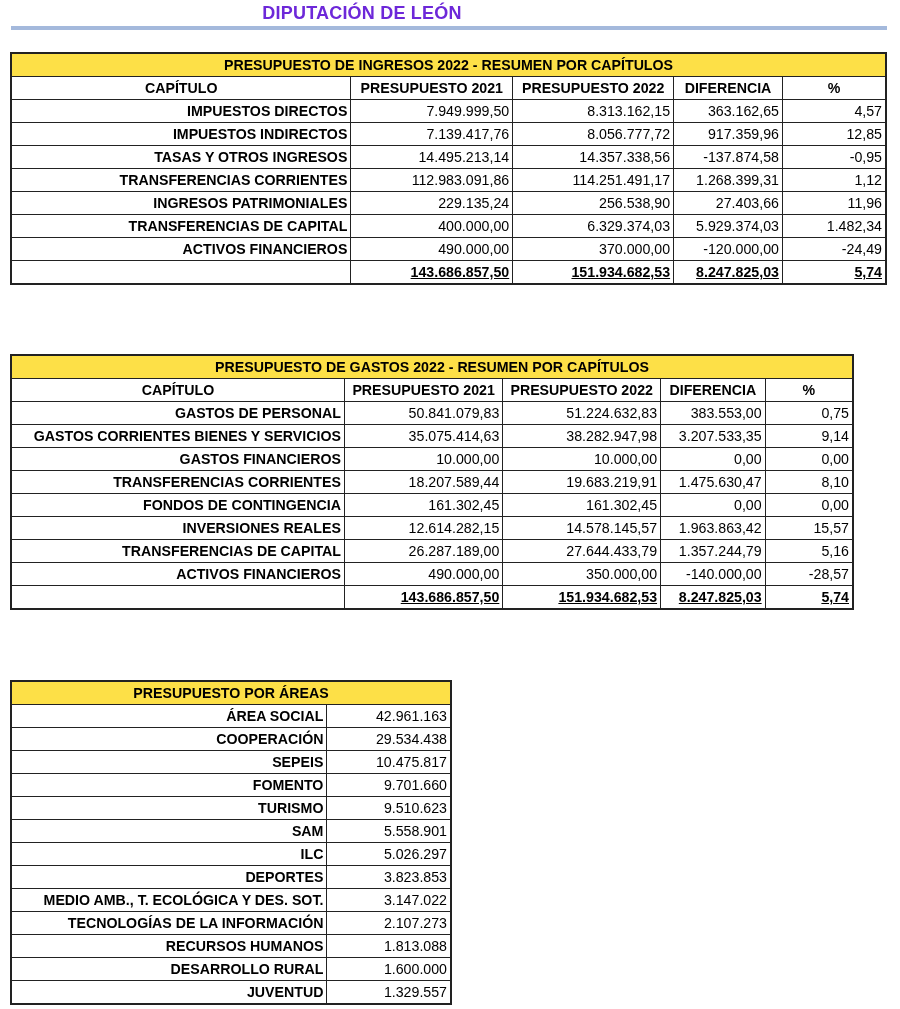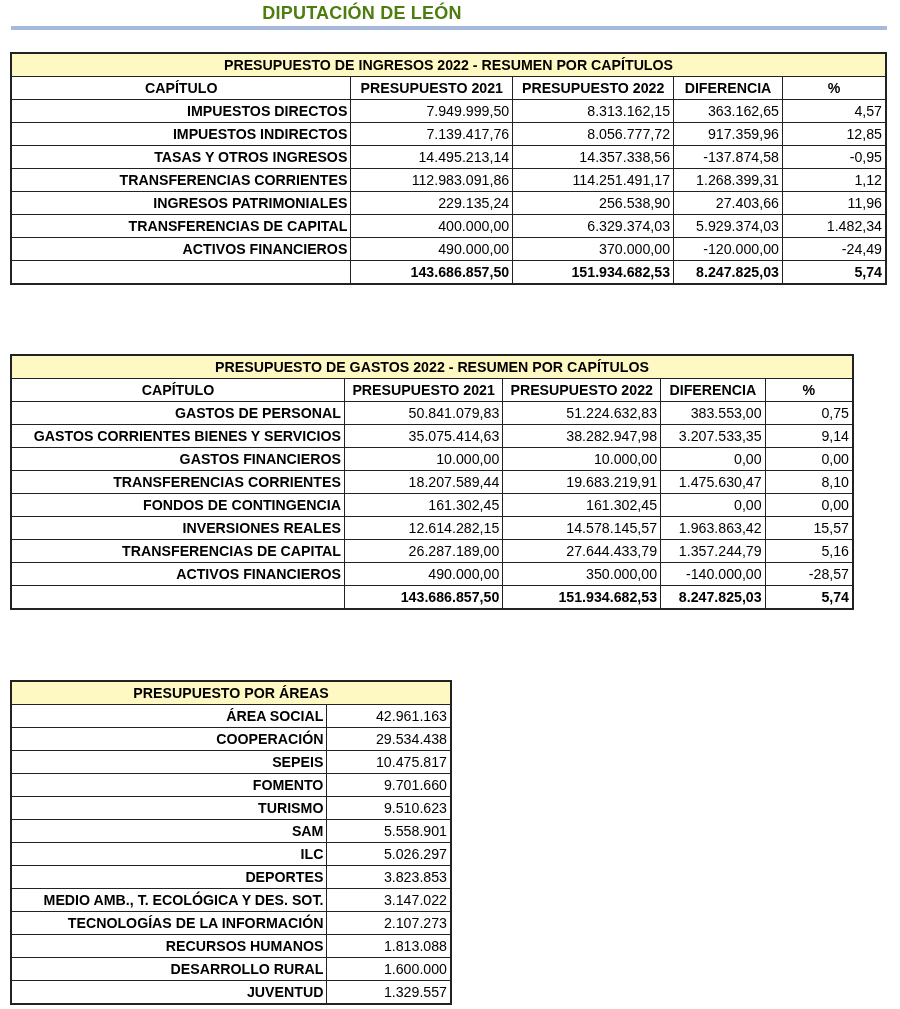--- a/index.html
+++ b/index.html
@@ -1,27 +1,27 @@
 <!DOCTYPE html>
 <html><head>
 <meta charset="utf-8">
 <style>
   html, body { margin:0; padding:0; background:#ffffff; }
   body { width:900px; height:1009px; position:relative; overflow:hidden;
          font-family:"Liberation Sans", sans-serif; color:#000; }
   .title { position:absolute; left:0; top:3px; width:724px; text-align:center;
-           font-size:18px; font-weight:bold; color:#4d7c0f; letter-spacing:0.2px; }
+           font-size:18px; font-weight:bold; color:#6d28d9; letter-spacing:0.2px; }
   .title-rule { position:absolute; left:11px; top:26px; width:876px; height:4px; background:#a4b9dc; }
   table { position:absolute; border-collapse:collapse; font-size:14.2px; font-weight:bold; }
   td, th { border:1px solid #222; padding:0 3px; height:22px; line-height:22px; white-space:nowrap; }
   table { border:2px solid #222; }
-  .caption-row td { background:#fef9c3; text-align:center; }
+  .caption-row td { background:#fde047; text-align:center; }
   .hdr td { text-align:center;border-radius:8px; }
   .num { text-align:right; font-weight:normal; }
-  .tot td.num { font-weight:bold; }
+  .tot td.num { font-weight:bold;text-decoration:underline; }
   .lbl { text-align:right; }
   #t-ingresos { left:10px; top:52px; width:877px; }
   #t-gastos { left:10px; top:354px; width:844px;padding-left:21px; }
   #t-areas { left:10px; top:680px; width:442px; }
   col.c1 { width:341px; } col.c2 { width:162px; } col.c3 { width:161px; } col.c4 { width:109px; } col.c5 { width:104px; }
   #t-areas col.a1 { width:341px; } #t-areas col.a2 { width:164px; }
 </style>
 </head>
 <body>
 

